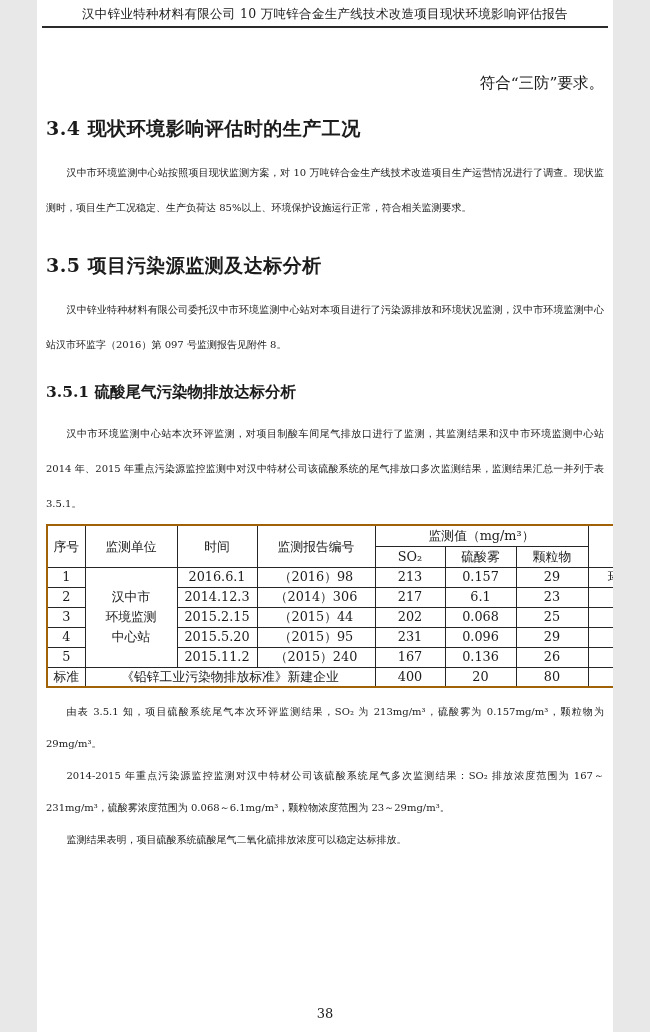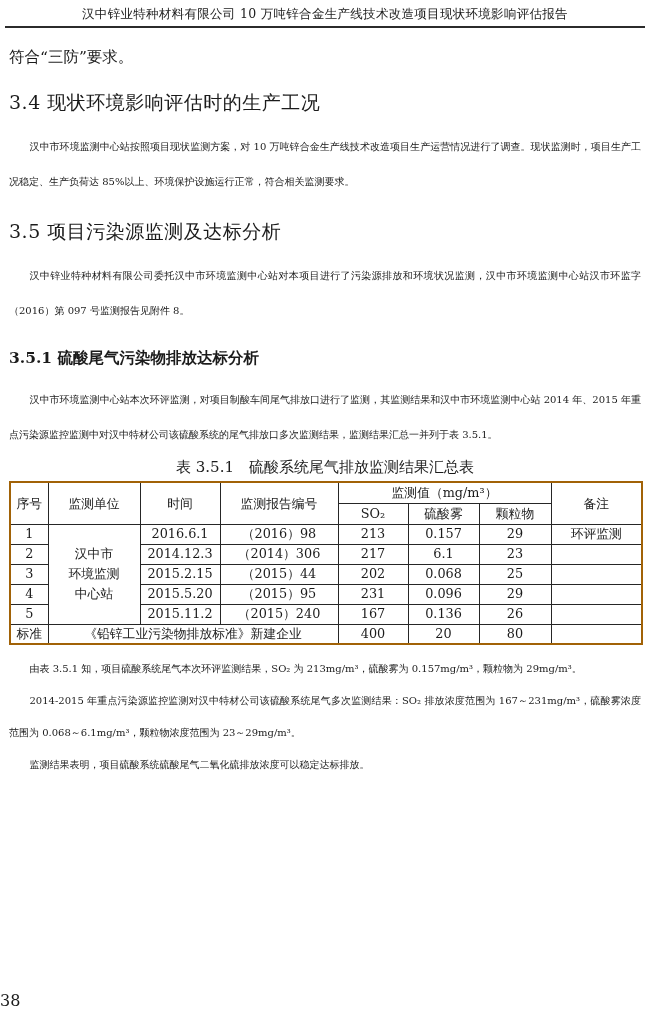--- a/index.html
+++ b/index.html
@@ -1,19 +1,19 @@
 <!DOCTYPE html>
 <html><head>
 <meta charset="utf-8">
 <style>
   * { margin:0; padding:0; box-sizing:border-box; }
   html,body { background:#e8e8e8; }
   .page {
     position:relative;
-    width:650px; height:1032px;
+    width:576px; height:1032px;
     background:#ffffff;
     color:#1b1b1b;
     font-family:"DejaVu Serif","Liberation Serif",serif;
     margin:0 auto;
     overflow:hidden;
   }
   .page-header {
     margin:0 5px;
     padding:6px 0 3px;
     border-bottom:2px solid #2b2b2b;
@@ -26,31 +26,31 @@
   .para {
     font-size:10px;
     line-height:35px;
     text-align:justify;
     text-indent:2.05em;
   }
   .para-tight { line-height:32px; }
   .para-intro {
     font-size:15.5px;
     line-height:22px;
-    margin-top:18px;
+    margin-top:44px;
     text-indent:0;
-    text-align:left;
+    text-align:right;
   }
   .h2 {
     font-size:19px;
-    font-weight:normal;
+    font-weight:bold;
     margin-top:22px;
     letter-spacing:0.5px;
   }
-  .h2-gap { margin-top:20px; }
+  .h2-gap { margin-top:28px; }
   .h3 {
     font-size:15.5px;
     font-weight:bold;
     margin-top:20px;
   }
   .mt-p { margin-top:13px; }
   .table-caption {
     text-align:center;
     font-size:15px;
     margin-top:4px;
@@ -72,23 +72,23 @@
     padding:0 1px;
     overflow:hidden;
     line-height:1.2;
   }
   table.results thead th { height:21px; }
   table.results tbody td { height:20px; }
   .unit-line { line-height:1.55; }
   .result-block { margin-top:8px; }
   .page-footer {
     position:absolute;
-    left:0; right:0; bottom:22px;
-    text-align:left;
-    font-size:16px;
+    left:0; right:0; bottom:11px;
+    text-align:center;
+    font-size:13px;
   }
 </style>
 </head>
 <body>
 
 <div class="page">
 
   <div class="page-header">汉中锌业特种材料有限公司 10 万吨锌合金生产线技术改造项目现状环境影响评估报告</div>
 
   <div class="content">
@@ -97,21 +97,20 @@
 
     <h2 class="h2">3.4 现状环境影响评估时的生产工况</h2>
     <p class="para mt-p">汉中市环境监测中心站按照项目现状监测方案，对 10 万吨锌合金生产线技术改造项目生产运营情况进行了调查。现状监测时，项目生产工况稳定、生产负荷达 85%以上、环境保护设施运行正常，符合相关监测要求。</p>
 
     <h2 class="h2 h2-gap">3.5 项目污染源监测及达标分析</h2>
     <p class="para mt-p">汉中锌业特种材料有限公司委托汉中市环境监测中心站对本项目进行了污染源排放和环境状况监测，汉中市环境监测中心站汉市环监字（2016）第 097 号监测报告见附件 8。</p>
 
     <h3 class="h3">3.5.1 硫酸尾气污染物排放达标分析</h3>
     <p class="para mt-p">汉中市环境监测中心站本次环评监测，对项目制酸车间尾气排放口进行了监测，其监测结果和汉中市环境监测中心站 2014 年、2015 年重点污染源监控监测中对汉中特材公司该硫酸系统的尾气排放口多次监测结果，监测结果汇总一并列于表 3.5.1。</p>
 
-    <div class="table-caption">表 3.5.1　硫酸系统尾气排放监测结果汇总表</div>
 
     <table class="results">
       <colgroup>
         <col style="width:38px">
           <col style="width:92px">
           <col style="width:80px">
           <col style="width:118px">
         <col style="width:70px">
           <col style="width:71px">
           <col style="width:72px">

